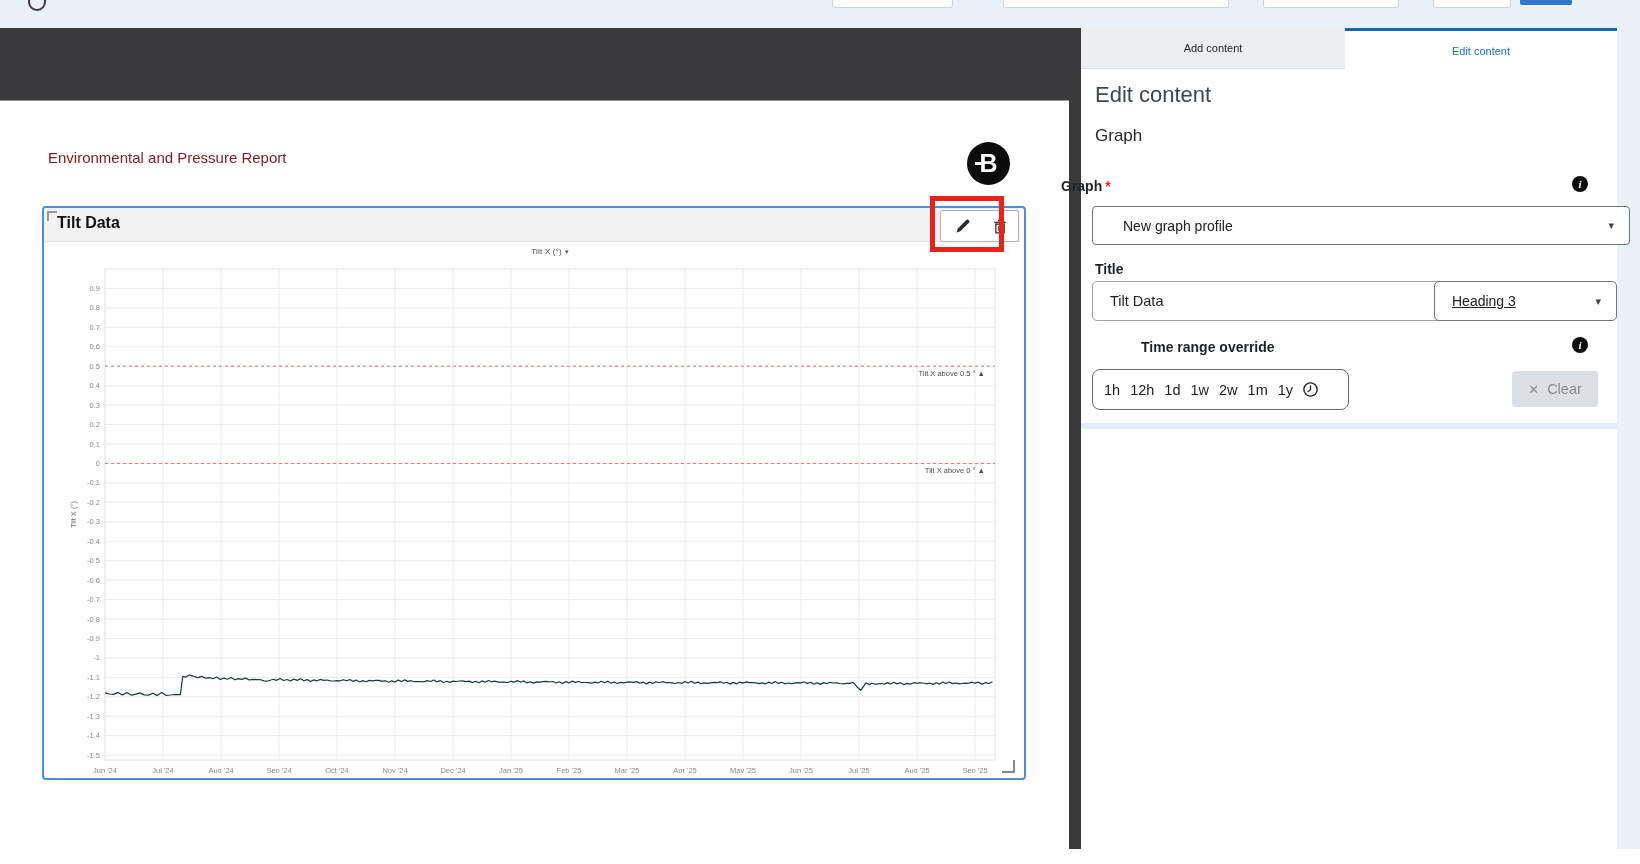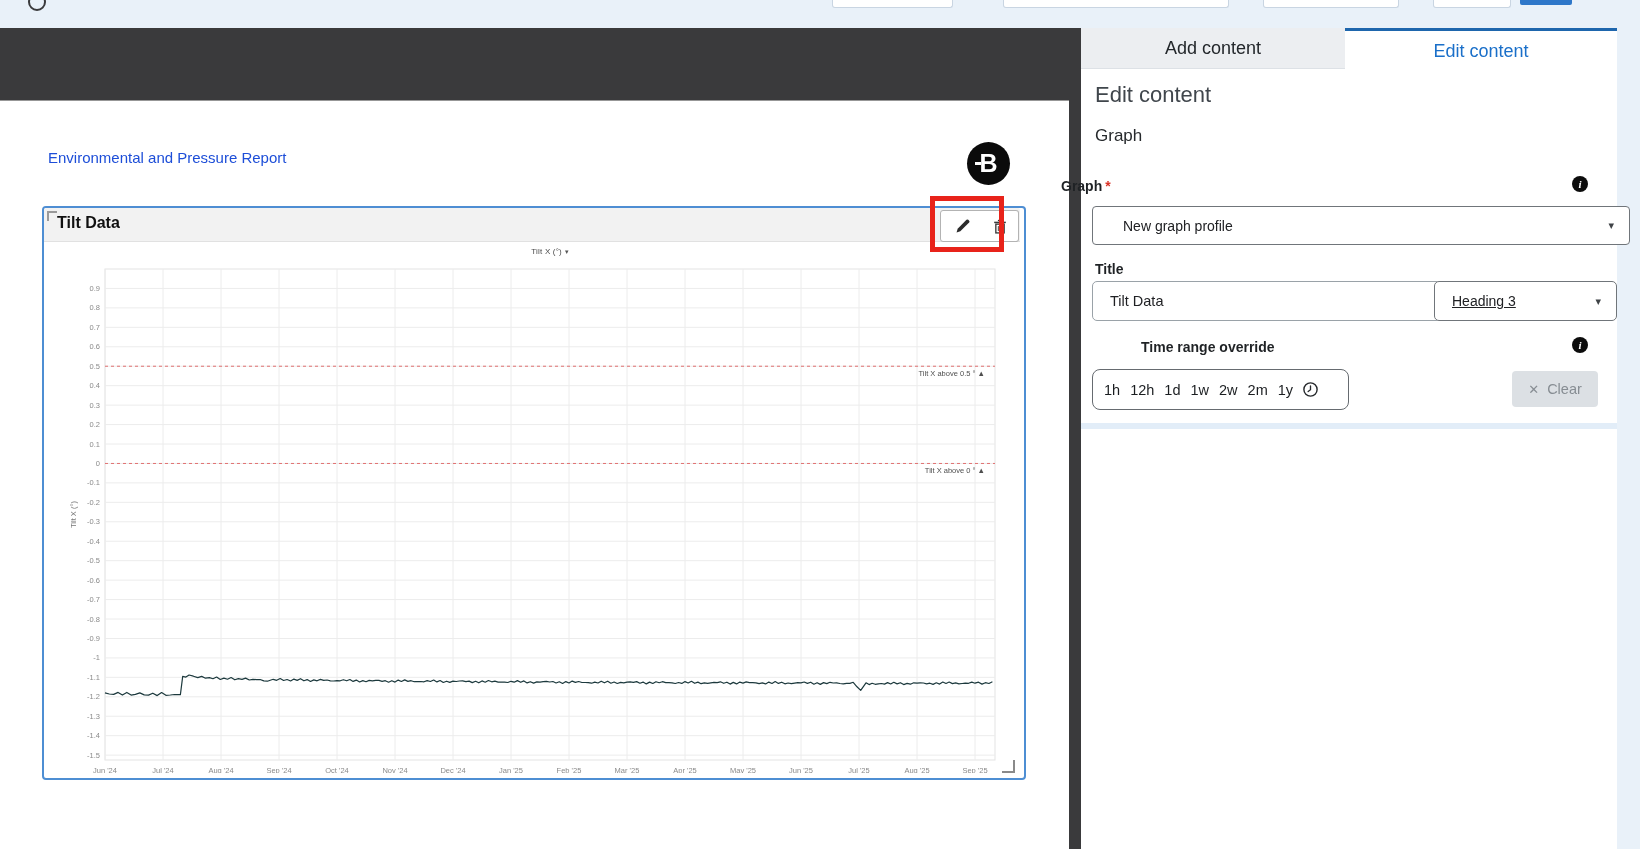--- a/index.html
+++ b/index.html
@@ -14,38 +14,38 @@
   .arc-frag{left:28px;top:-7px;width:14px;height:14px;border:2px solid #3a3a3c;border-radius:50%;}
   .sliver{top:0;height:7px;background:#fff;border:1px solid #c9d5e2;border-top:none;border-radius:0 0 3px 3px;}
   .sliver-blue{top:0;height:5px;background:#2e77c9;border-radius:0 0 2px 2px;}
   
   .dark-bar{left:0;top:28px;width:1076px;height:72px;background:#3a3a3c;}
   .doc-page{left:0;top:100px;width:1069px;height:764px;background:#fff;border-top:1px solid #979797;}
   .divider{left:1069px;top:28px;width:12px;height:821px;background:#3a3a3c;}
   .side-panel{left:1081px;top:28px;width:536px;height:821px;background:#fff;}
   .bottom-strip{left:0;top:849px;width:1640px;height:15px;background:#fff;}
   
-  .report-title{left:48px;top:149px;font-size:15px;font-weight:500;color:#1d4ed8;}
+  .report-title{left:48px;top:149px;font-size:15px;font-weight:500;color:#7f1d1d;}
   .logo{left:967px;top:142px;width:43px;height:43px;border-radius:50%;background:#0b0b0b;color:#fff;
         display:flex;align-items:center;justify-content:center;font-weight:700;font-size:25px;}
   .logo-bar{position:absolute;left:8px;top:20px;width:6px;height:3px;background:#fff;}
   .graph-panel{left:42px;top:206px;width:980px;height:570px;background:#fff;border:2px solid #4e8ed3;border-radius:4px;}
   .panel-header{position:absolute;left:0;top:0;width:976px;height:33px;background:#f2f2f2;border-bottom:1px solid #e1e1e1;border-radius:2px 2px 0 0;}
   .corner-mark{position:absolute;left:3px;top:3px;width:8px;height:8px;border-left:2px solid #9a9a9a;border-top:2px solid #9a9a9a;}
   .panel-title{position:absolute;left:13px;top:6px;font-size:16px;font-weight:700;color:#101010;}
   .hdr-btn{position:absolute;top:2px;height:30px;background:#fff;border:1px solid #b3b3b3;display:flex;align-items:center;justify-content:center;}
   .btn-pencil{left:896px;width:42px;border-radius:3px 0 0 3px;}
   .btn-trash{left:937px;width:37px;border-left:none;border-radius:0 3px 3px 0;}
   .red-box{left:930px;top:196px;width:64px;height:46px;border:5px solid #e8231a;z-index:6;}
   .chart-title{left:350px;top:247px;width:400px;text-align:center;font-size:8px;color:#4a4a4a;letter-spacing:.2px;}
   .chart-title .caret{font-size:7px;color:#555;margin-left:3px;}
   .chart-svg{left:44px;top:241px;}
   .resize-handle{left:1002px;top:760px;width:11px;height:11px;border-right:2px solid #8a8a8a;border-bottom:2px solid #8a8a8a;}
   
-  .tab{top:28px;height:40px;display:flex;align-items:center;justify-content:center;font-size:18px;text-align:center;}
+  .tab{top:28px;height:40px;display:flex;align-items:center;justify-content:center;font-size:11px;text-align:center;}
   .tab-add{left:1081px;width:264px;background:#eceef1;color:#23272b;border-bottom:1px solid #dde1e6;border-right:1px solid #dde1e6;}
   .tab-edit{left:1345px;width:272px;background:#fff;color:#1a6fc9;border-top:3px solid #1e66ad;}
   .sp-heading{left:1095px;top:82px;font-size:22px;font-weight:400;color:#40464c;}
   .sp-section{left:1095px;top:126px;font-size:17px;font-weight:500;color:#26292c;}
   .sp-label{font-size:14px;font-weight:700;color:#1f2225;}
   .req{color:#d93025;font-weight:700;margin-left:3px;}
   .info-icon{width:16px;height:16px;border-radius:50%;background:#0c0c0c;color:#fff;display:flex;align-items:center;justify-content:center;
              font-family:"Liberation Serif","DejaVu Serif",serif;font-style:italic;font-weight:700;font-size:11px;}
   .select{border:1px solid #70757a;border-radius:4px;background:#fff;display:flex;align-items:center;font-size:14px;color:#202124;padding-left:17px;}
   .select .caret{position:absolute;right:15px;font-size:11px;color:#3f4347;}
@@ -231,21 +231,21 @@
 <div class="abs info-icon" style="left:1572px;top:337px;">
   <span>i</span>
 </div>
 <div class="abs time-group">
   <div class="time-list">
       <span>1h</span>
       <span>12h</span>
       <span>1d</span>
       <span>1w</span>
       <span>2w</span>
-      <span>2m</span>
+      <span>1m</span>
       <span>1y</span>
     </div>
   <span class="clock">
     <svg width="17" height="17" viewBox="0 0 18 18">
       <circle cx="9" cy="9" r="7" fill="none" stroke="#26292c" stroke-width="1.5"></circle>
       <path d="M9 5.2v4.1l-2.5 1.9" fill="none" stroke="#26292c" stroke-width="1.4" stroke-linecap="round"></path>
     </svg>
   </span>
 </div>
 <div class="abs clear-btn">

